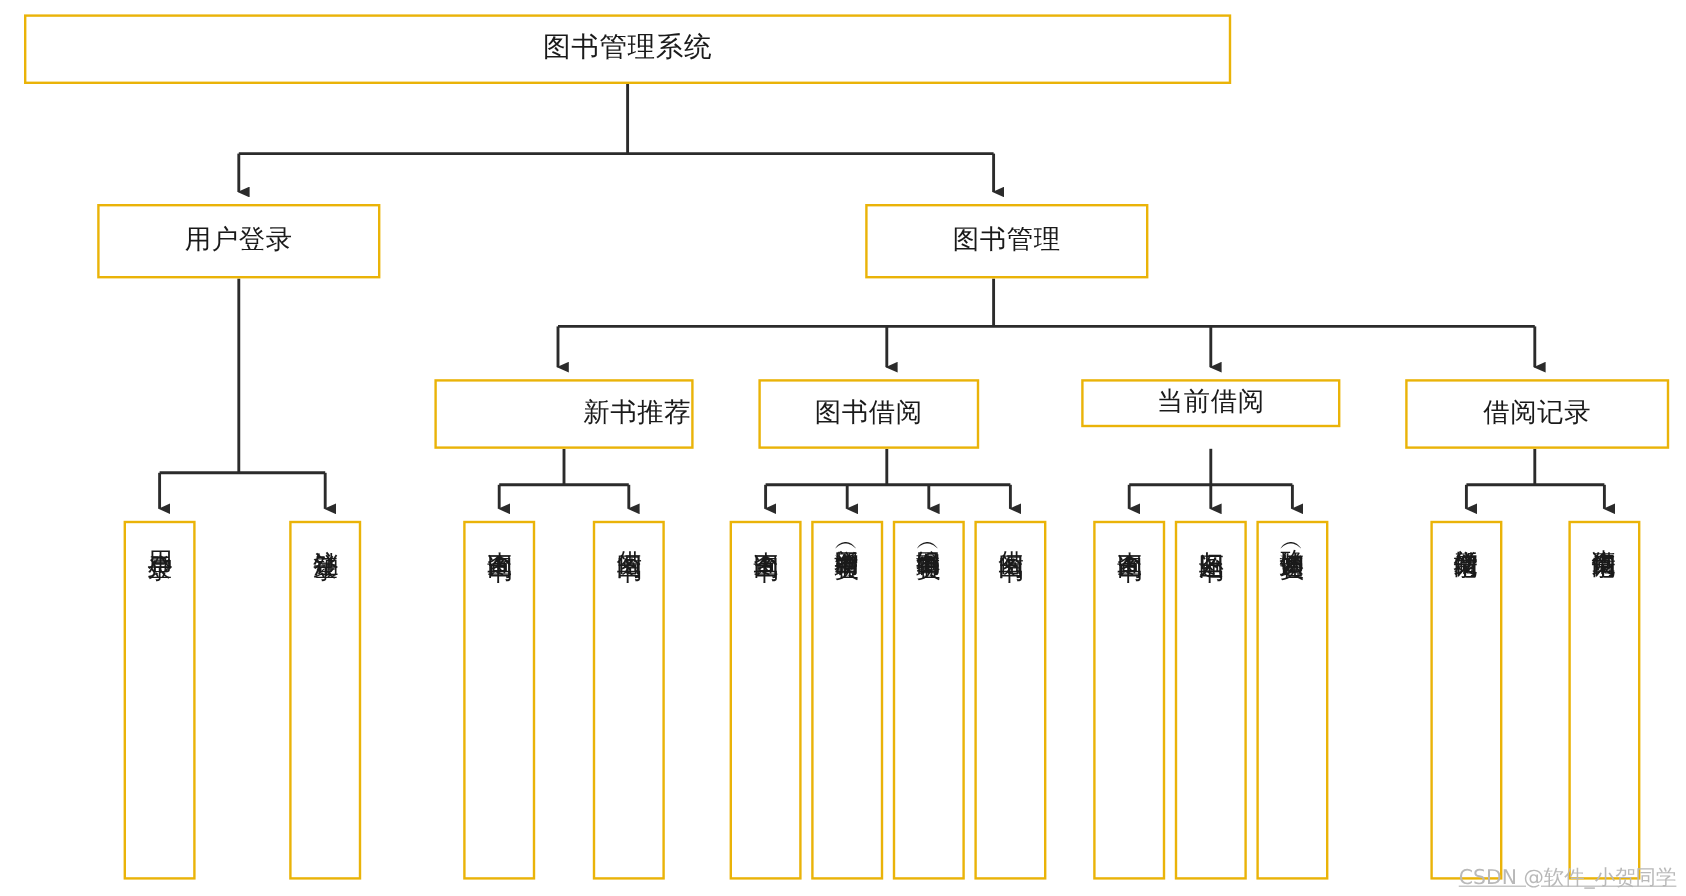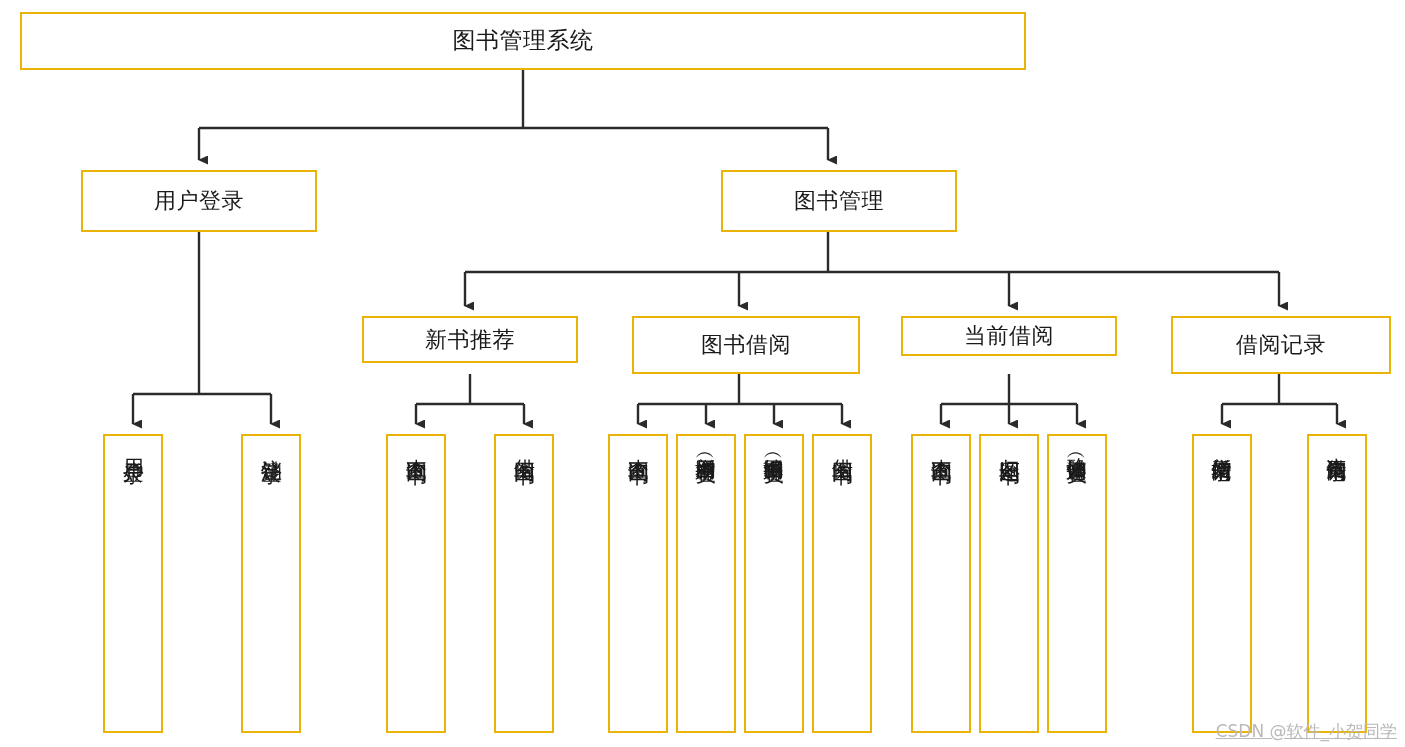--- a/index.html
+++ b/index.html
@@ -135,24 +135,24 @@
     <span class="lbl">图书管理系统</span>
   </div>
 
   <div class="node h" style="left:81px; top:170px; width:236px; height:62px;">
     <span class="lbl">用户登录</span>
   </div>
   <div class="node h" style="left:711px; top:170px; width:236px; height:62px;margin-left:10px;">
     <span class="lbl">图书管理</span>
   </div>
 
-  <div class="node h" style="left:362px; top:316px; width:216px; height:47px;">
+  <div class="node h" style="left:362px; top:316px; width:216px; height:58px;justify-content:flex-end;">
     <span class="lbl">新书推荐</span>
   </div>
-  <div class="node h" style="left:632px; top:316px; width:228px; height:58px;">
+  <div class="node h" style="left:632px; top:316px; width:184px; height:58px;">
     <span class="lbl">图书借阅</span>
   </div>
   <div class="node h" style="left:901px; top:316px; width:216px; height:40px;">
     <span class="lbl">当前借阅</span>
   </div>
   <div class="node h" style="left:1171px; top:316px; width:220px; height:58px;">
     <span class="lbl">借阅记录</span>
   </div>
 
   <div class="node v" style="left:103px; top:434px; width:60px; height:299px;">

